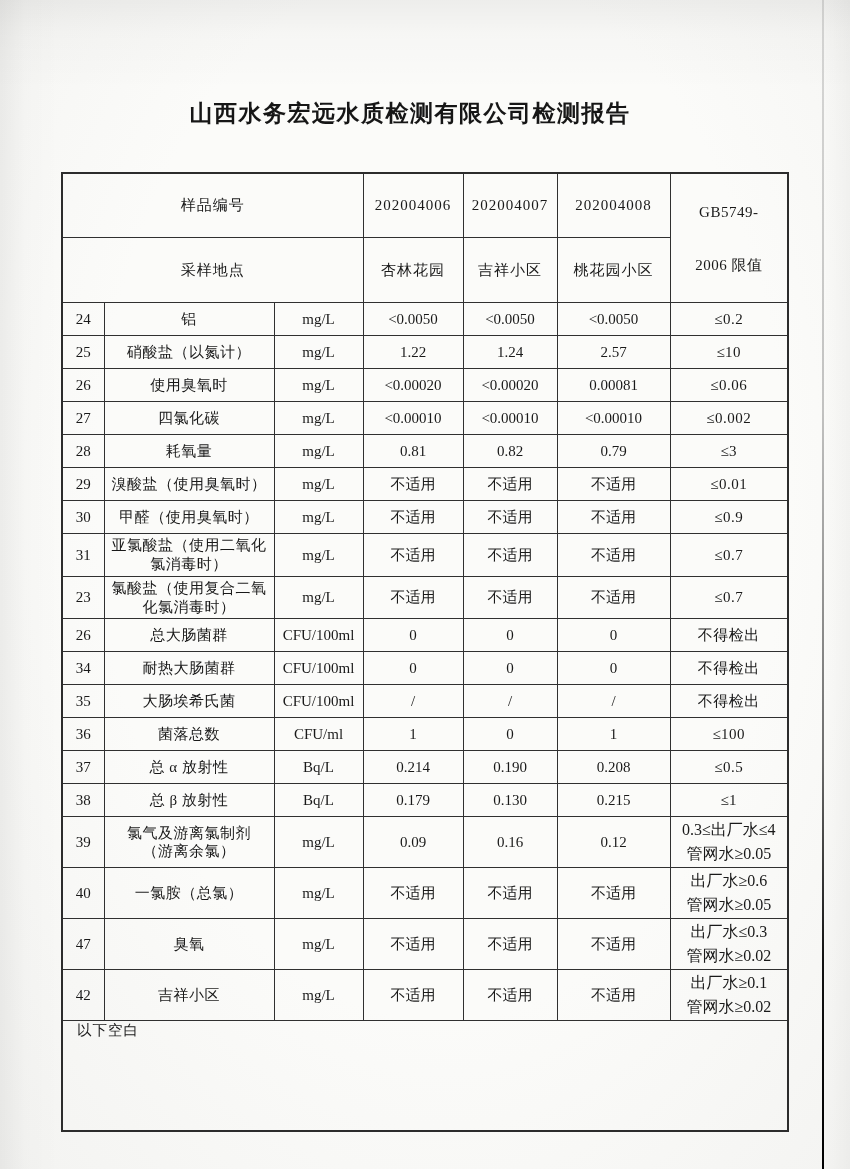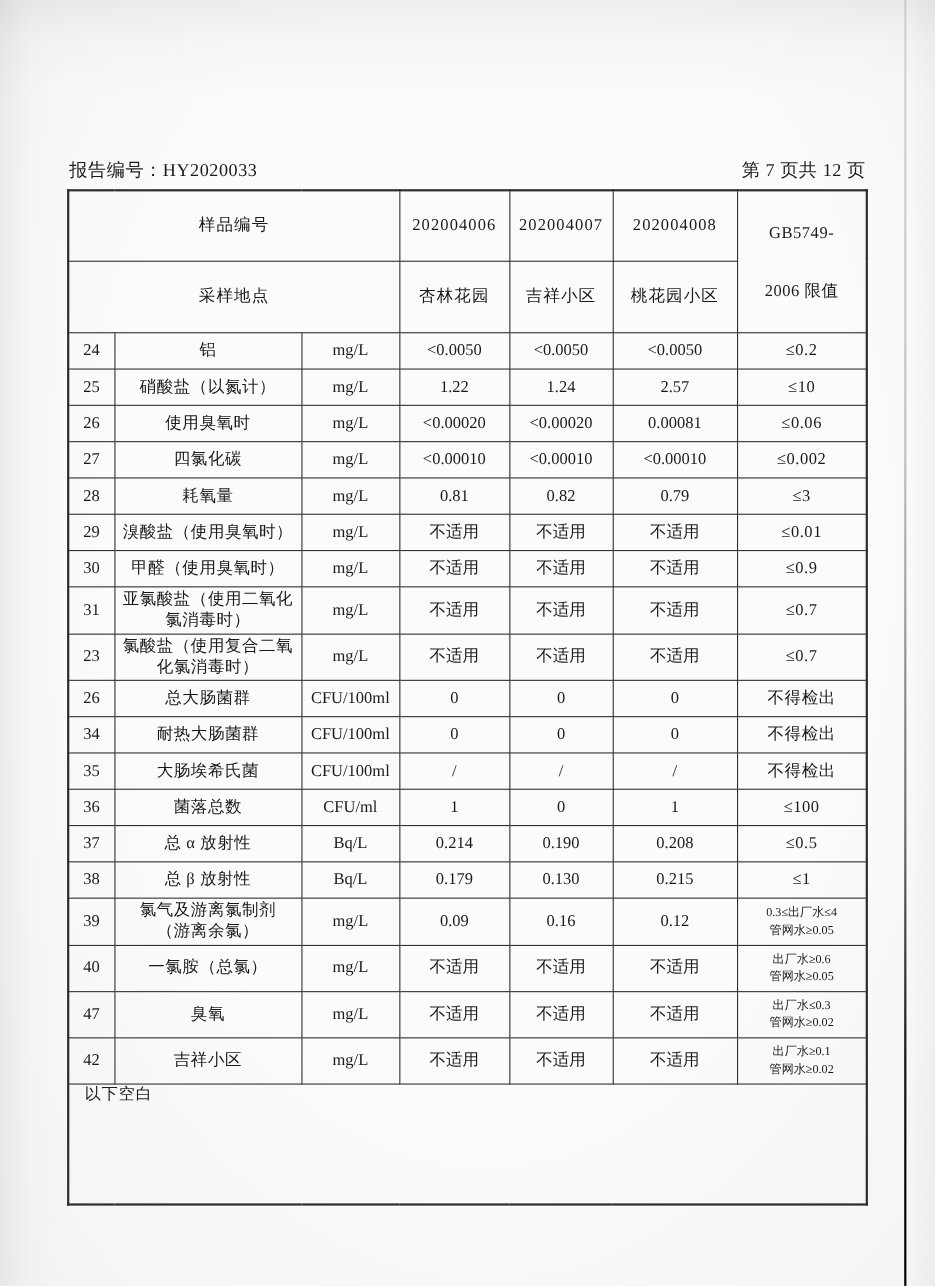--- a/index.html
+++ b/index.html
@@ -60,39 +60,36 @@
   td.limit-head { font-size: 15px; letter-spacing: .5px; }
   td.limit-head .lh-line { line-height: 34px; }
   tbody tr { height: 33px; }
   tbody tr.tall { height: 42px; }
   td.cell-no { font-size: 14.5px; }
   td.cell-name {
     text-align: left; padding-left: 9px; font-size: 14px; letter-spacing: .5px;
   }
   td.cell-unit { font-size: 14px; }
   td.cell-limit { letter-spacing: .5px; }
-  td.cell-limit.small { font-size: 11px; line-height: 1.5; letter-spacing: 0; padding: 1px 1px; }
+  td.cell-limit.small { font-size: 16px; line-height: 1.5; letter-spacing: 0; padding: 1px 1px; }
   tfoot tr { height: 110px; }
   tfoot td.blank-cell {
     text-align: left; vertical-align: top;
     padding: 0 14px; font-size: 14.5px; letter-spacing: 1px;
   }
 </style>
 </head>
 <body>
 
 <div class="page">
   <div class="scan-line"></div>
   <div class="scan-right-fade"></div>
 
-
-  <div class="meta-row">
-    <span>报告编号：HY2020033</span>
-    <span>第 7 页共 12 页</span>
-  </div>
+  <h1 class="title">山西水务宏远水质检测有限公司检测报告</h1>
+
 
   <table class="report">
     <colgroup>
       <col style="width:42px">
         <col style="width:170px">
         <col style="width:89px">
       <col style="width:100px">
         <col style="width:94px">
         <col style="width:113px">
       <col style="width:118px">

